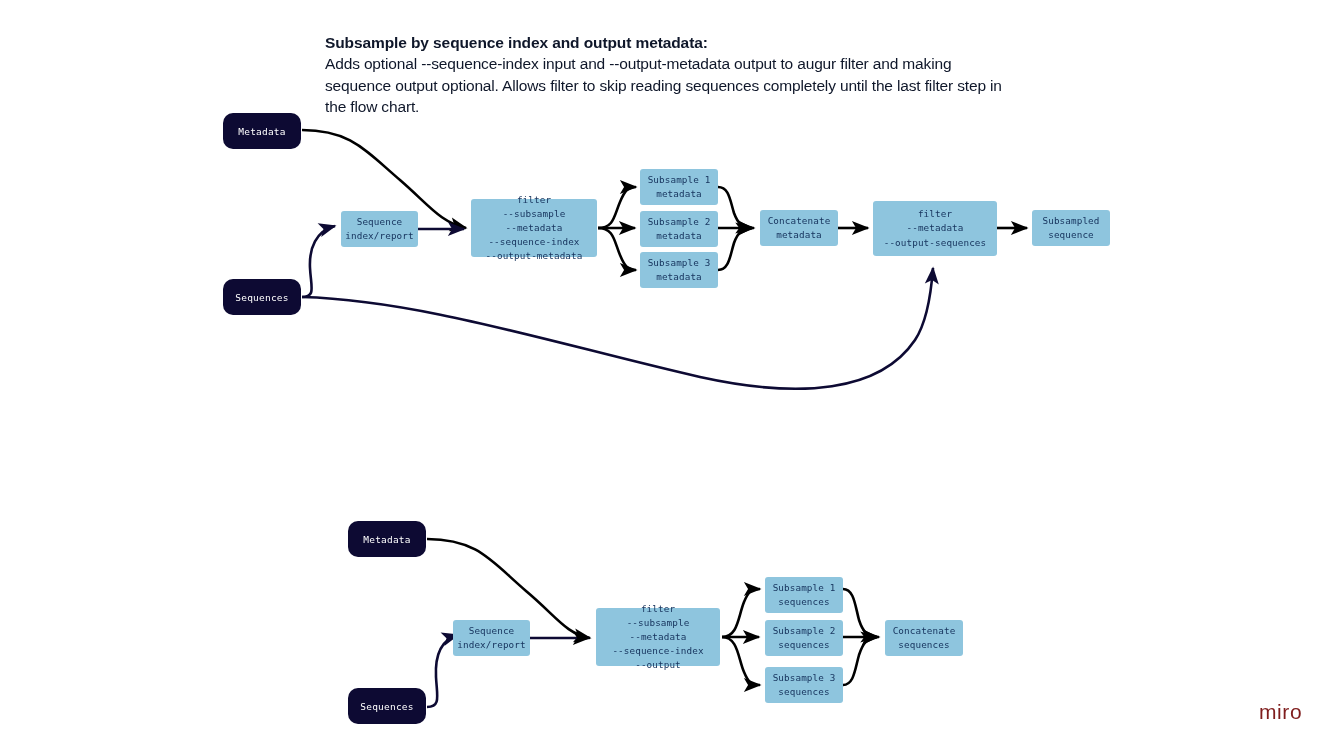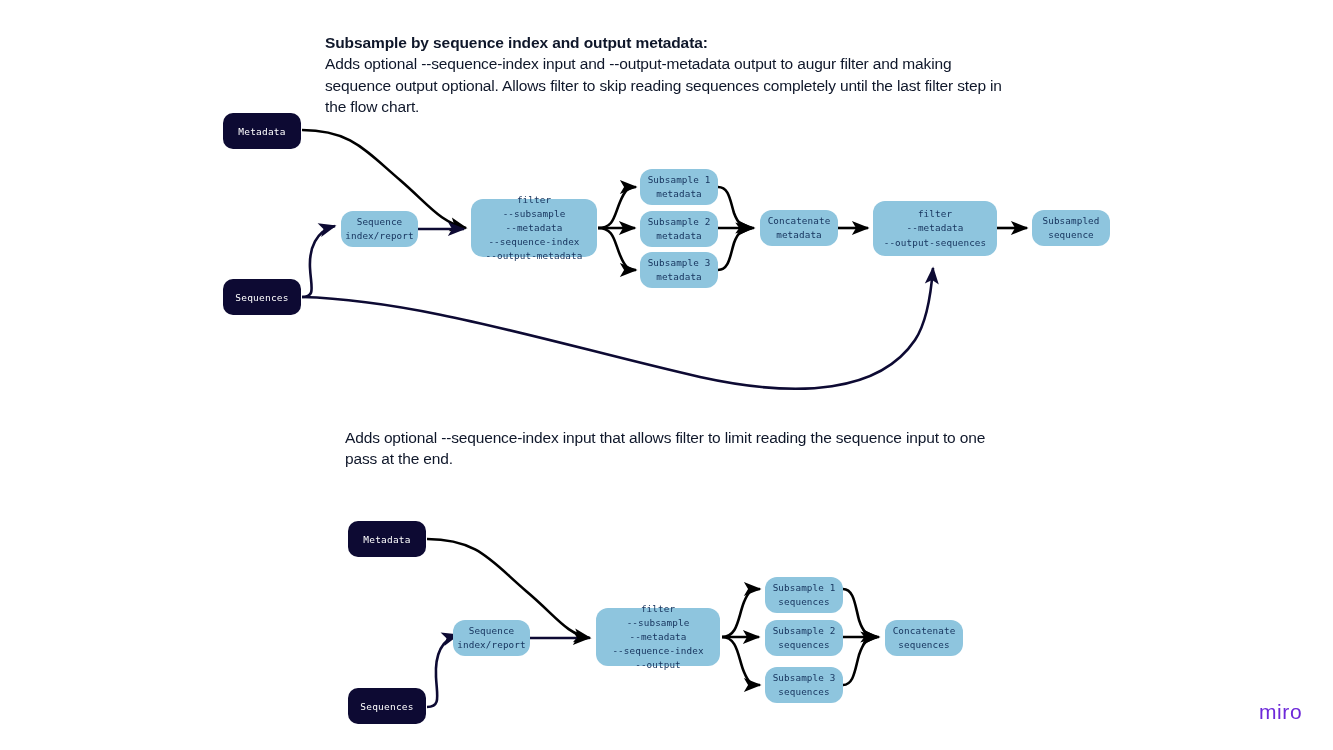--- a/index.html
+++ b/index.html
@@ -44,21 +44,21 @@
 
   .node {
     position: absolute;
     box-sizing: border-box;
     display: flex;
     align-items: center;
     justify-content: center;
     text-align: center;
     font-family: "DejaVu Sans Mono", monospace;
     white-space: pre;
-    border-radius: 12px;
+    border-radius: 3px;
     z-index: 4;
   }
   .node.dark {
     background: #0d0a33;
     color: #ffffff;
     font-size: 9.5px;
     border-radius: 10px;
     letter-spacing: 0.2px;
   }
   .node.blue {
@@ -67,21 +67,21 @@
     font-size: 9.3px;
     line-height: 1.52;
     letter-spacing: 0.1px;
   }
   #watermark {
     position: absolute;
     left: 1259px;
     top: 700px;
     font-family: "Liberation Sans", sans-serif;
     font-size: 21px;
-    color: #6d28d9;
+    color: #7f1d1d;
     letter-spacing: 0.6px;
     user-select: none;
   }
 </style>
 </head>
 <body>
 
 <svg id="canvas" viewBox="0 0 1333 750" xmlns="http://www.w3.org/2000/svg">
   <defs>
     <marker id="arrowNavy" markerWidth="9" markerHeight="9" refX="6.6" refY="3.1" orient="auto" markerUnits="strokeWidth">
@@ -200,21 +200,20 @@
 metadata</div>
 
 <div class="node blue" style="left:873px; top:201px; width:124px; height:55px;">filter
 --metadata
 --output-sequences</div>
 
 <div class="node blue" style="left:1032px; top:210px; width:78px; height:36px;">Subsampled
 sequence</div>
 
 <div class="caption" id="caption-2">
-  <span class="cap-body">Adds optional --sequence-index input that allows filter to limit reading the sequence input to one pass at the end.</span>
 </div>
 
 <div class="node dark" style="left:348px; top:521px; width:78px; height:36px;">Metadata</div>
 
 <div class="node dark" style="left:348px; top:688px; width:78px; height:36px;">Sequences</div>
 
 <div class="node blue" style="left:453px; top:620px; width:77px; height:36px;">Sequence
 index/report</div>
 
 <div class="node blue" style="left:596px; top:608px; width:124px; height:58px;">filter

